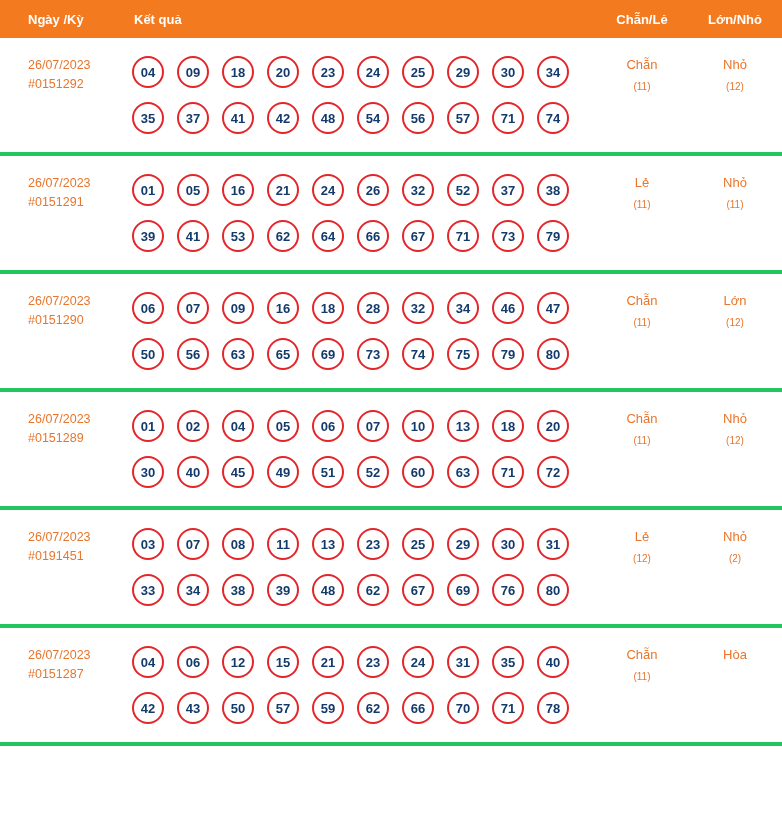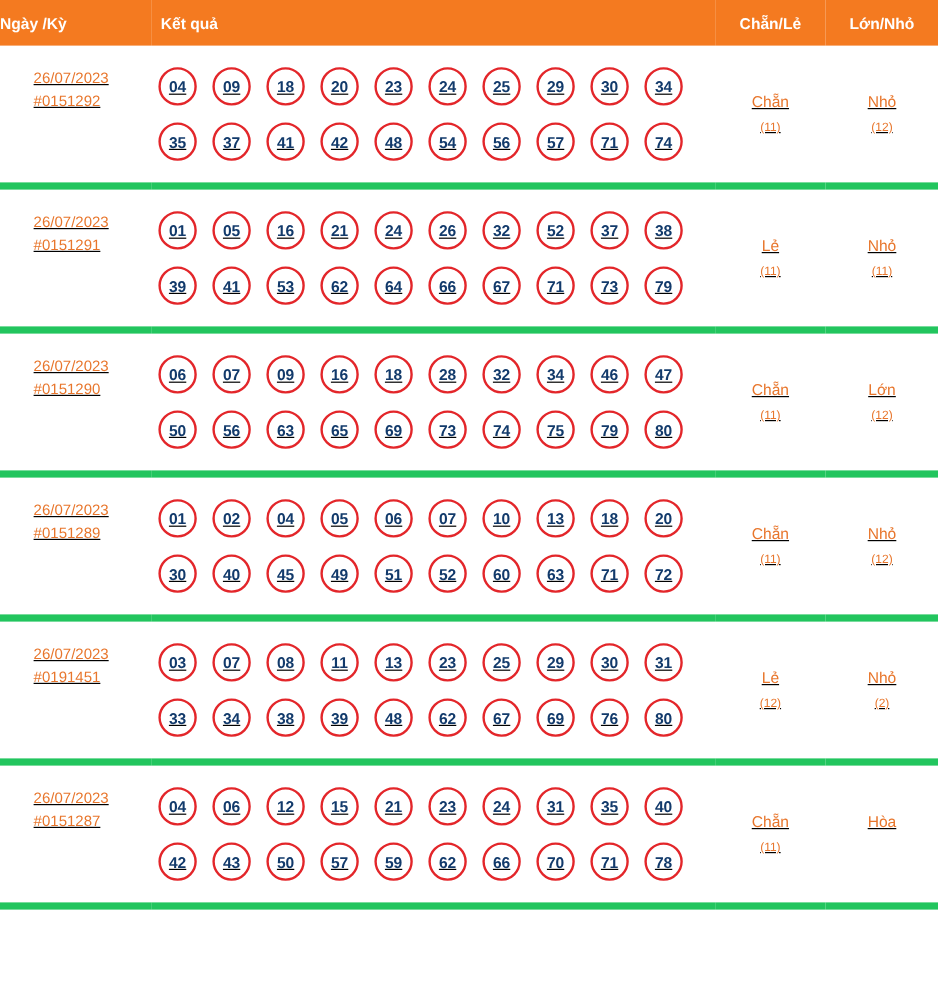--- a/index.html
+++ b/index.html
@@ -24,26 +24,26 @@
   thead th {
     background: #f47a20;
     color: #ffffff;
     font-size: 13px;
     font-weight: bold;
     text-align: left;
     padding: 10px 0 10px 0;
     vertical-align: middle;
     height: 38px;
   }
-  th.col-date { width: 126px; }
+  th.col-date { width: 126px; padding-left: 28px; }
   th.col-result { width: 470px; padding-left: 8px; margin-left: 23px; }
   th.col-oe { width: 92px; text-align: center; padding: 0; }
   th.col-bs { width: 94px; text-align: center; padding: 0; margin-top: 16px; }
 
-  tbody tr { border-bottom: 6px solid #22c55e; text-decoration: underline; }
+  tbody tr { border-bottom: 4px solid #22c55e; }
   tbody td {
     vertical-align: top;
     padding-top: 18px;
     padding-bottom: 18px;
   }
   td.date-cell {
     padding-left: 28px;
     color: #e8762c;
     font-size: 12.5px;
     line-height: 19px;
@@ -70,21 +70,21 @@
     align-items: center;
     justify-content: center;
     background: #ffffff;
     flex: 0 0 auto;
   }
   td.oe-cell, td.bs-cell {
     text-align: center;
     color: #e8762c;
     font-size: 13px;
     line-height: 22px;
-    padding-top: 36px;
+    padding-top: 16px;
   }
   td.oe-cell .count, td.bs-cell .count { display: block; font-size: 10px; }
 </style>
 </head>
 <body>
 
 <div class="page">
   <table class="results">
     <thead>
       <tr>

